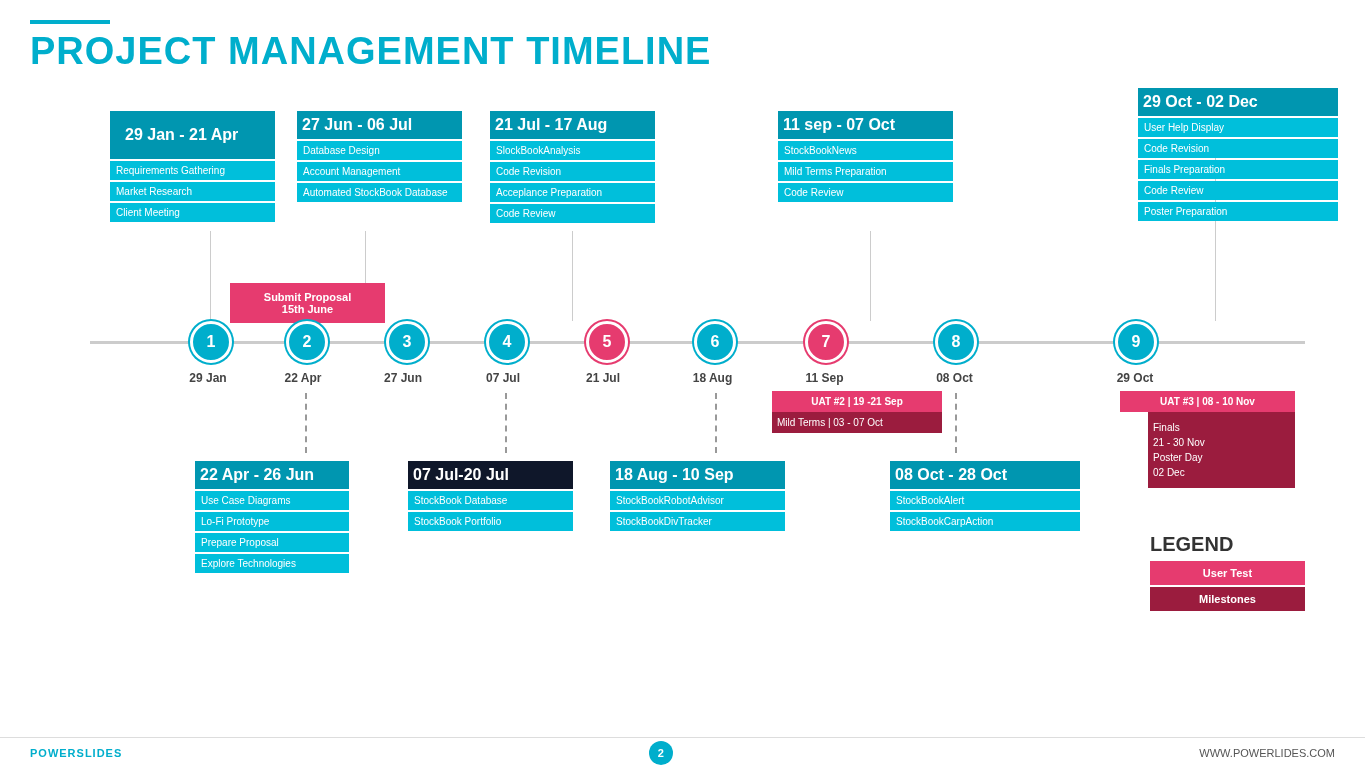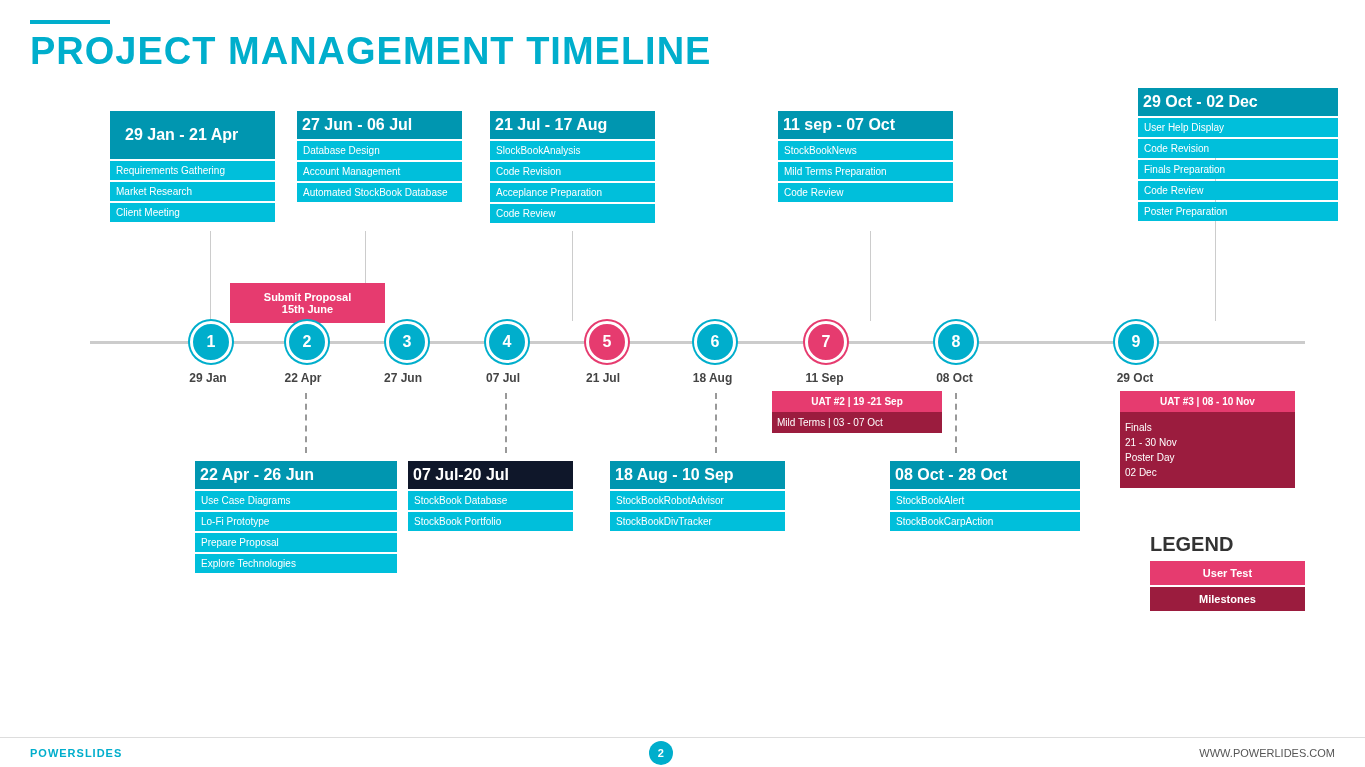--- a/index.html
+++ b/index.html
@@ -281,26 +281,26 @@
     <div class="dashed-line" style="left:925px;"></div>
 
 
     <div style="position:absolute; left:742px; top:308px; width:170px;">
       <div class="box-red" style="padding:5px; font-size:10px;">UAT #2 | 19 -21 Sep</div>
       <div class="box-dark-red" style="padding:5px; font-size:10px;">Mild Terms | 03 - 07 Oct</div>
     </div>
 
     <div style="position:absolute; left:1090px; top:308px; width:175px;">
       <div class="box-red" style="padding:5px; font-size:10px;">UAT #3 | 08 - 10 Nov</div>
-      <div class="box-dark-red" style="padding:8px 5px; font-size:10px; line-height:1.5;">
+      <div class="box-dark-red" style="padding:8px 5px; font-size:10px; line-height:1.5;margin-left:28px;">
         Finals<br>21 - 30 Nov<br>Poster Day<br>02 Dec
       </div>
     </div>
 
-    <div style="position:absolute; left:165px; top:378px; width:202px;">
+    <div style="position:absolute; left:165px; top:378px; width:154px;">
       <div class="box-teal" style="background:#0096B0; font-weight:bold; padding:5px;">
         <span>22 Apr - 26 Jun</span>
       </div>
       <div class="box-teal-item"><span>Use Case Diagrams</span></div>
       <div class="box-teal-item"><span>Lo-Fi Prototype</span></div>
       <div class="box-teal-item"><span>Prepare Proposal</span></div>
       <div class="box-teal-item"><span>Explore Technologies</span></div>
     </div>
 
     <div style="position:absolute; left:378px; top:378px; width:165px;">

